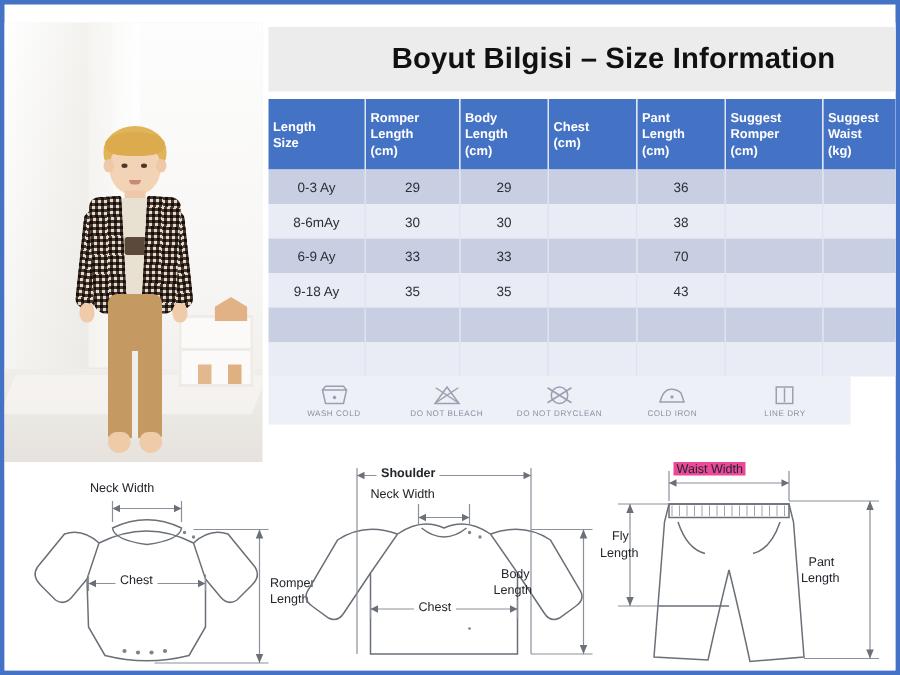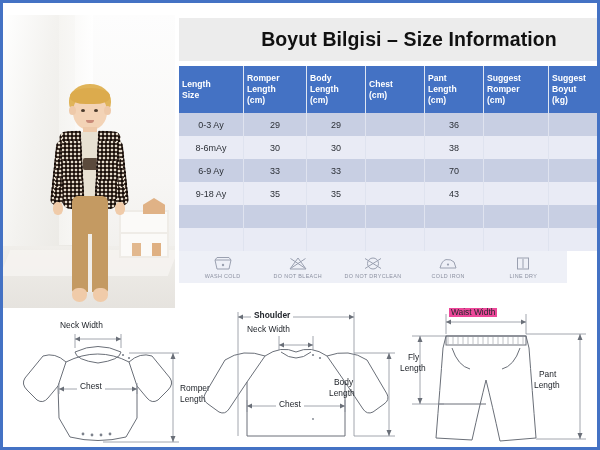--- a/index.html
+++ b/index.html
@@ -290,21 +290,21 @@
               <span>Length</span><br>
               <span>(cm)</span>
             </th>
             <th class="c6">
               <span>Suggest</span><br>
               <span>Romper</span><br>
               <span>(cm)</span>
             </th>
             <th class="c7">
               <span>Suggest</span><br>
-              <span>Boyut</span><br>
+              <span>Waist</span><br>
               <span>(kg)</span>
             </th>
           </tr>
         </thead>
         <tbody>
           <tr>
             <td class="sizecol">0-3 Ay</td>
             <td>29</td>
             <td>29</td>
             <td></td>

